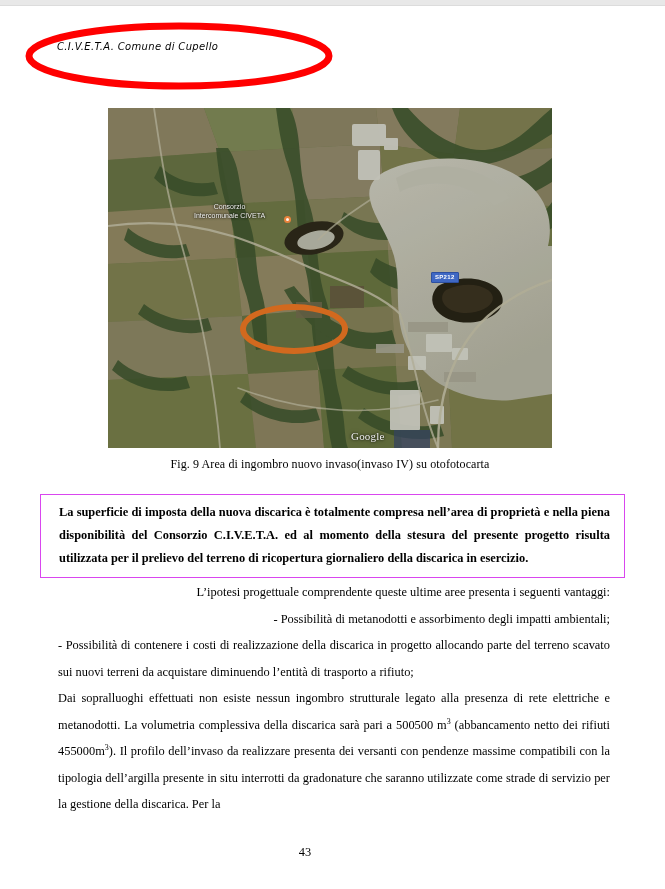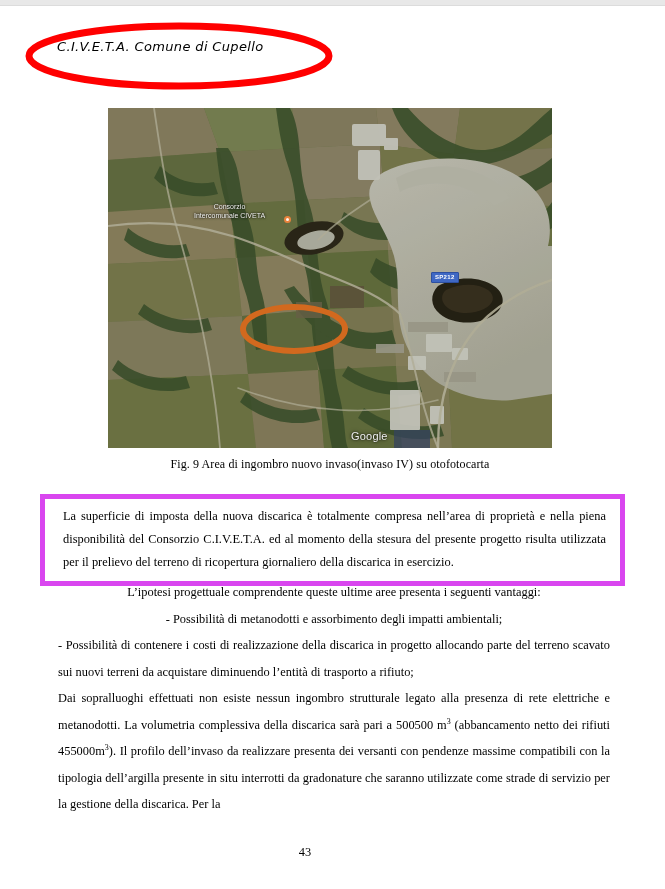--- a/index.html
+++ b/index.html
@@ -36,21 +36,21 @@
     left: 0; top: 0;
     width: 310px; height: 68px;
     pointer-events: none;
   }
   .header-lines {
     position: absolute;
     left: 33px; top: 18px;
     width: 260px;
     font-family: "DejaVu Sans", sans-serif;
     font-style: italic;
-    font-size: 13px;
+    font-size: 10px;
     line-height: 13px;
     letter-spacing: 0.35px;
     color: #000;
     white-space: nowrap;
   }
   .header-lines .hl { display: block; }
 
   
   .figure-wrap {
     position: absolute;
@@ -98,21 +98,21 @@
     font-weight: bold;
     letter-spacing: .3px;
     padding: 1px 3px 1px;
     border-radius: 1px;
     line-height: 7px;
   }
 
   .google-wm {
     position: absolute;
     left: 243px; top: 322px;
-    font-family: Liberation Sans, sans-serif;
+    font-family: Liberation Serif, serif;
     font-size: 11px;
     letter-spacing: .2px;
     color: #f0f0f0;
     text-shadow: 0 0 2px rgba(0,0,0,.8), 0 0 4px rgba(0,0,0,.6);
   }
 
   .orange-ellipse {
     position: absolute;
     left: 132px; top: 196px;
     width: 108px; height: 50px;
@@ -131,23 +131,24 @@
     letter-spacing: .1px;
     color: #000;
   }
 
   
   .red-box {
     position: absolute;
     left: 40px; top: 494px;
     width: 585px;
     box-sizing: border-box;
-    border: 5px solid #d946ef;
+    border: 1px solid #d946ef;
     background: #ffffff;
     padding: 6px 14px 7px 18px;
+    font-weight: bold;
   }
   .red-box p {
     margin: 0;
     font-size: 12.4px;
     line-height: 23px;
     text-align: justify;
     text-justify: inter-word;
   }
 
   
@@ -156,21 +157,21 @@
     left: 58px; top: 579px;
     width: 552px;
   }
   .body-text p {
     margin: 0;
     font-size: 12.4px;
     line-height: 26.5px;
     text-align: justify;
     text-justify: inter-word;
   }
-  .body-text p.nojust { text-align: center; }
+  .body-text p.nojust { text-align: right; }
   sup { font-size: 8px; vertical-align: super; line-height: 0; }
 
   .page-number {
     position: absolute;
     left: 0; top: 845px;
     width: 610px;
     text-align: center;
     font-size: 12.4px;
   }
 </style>

